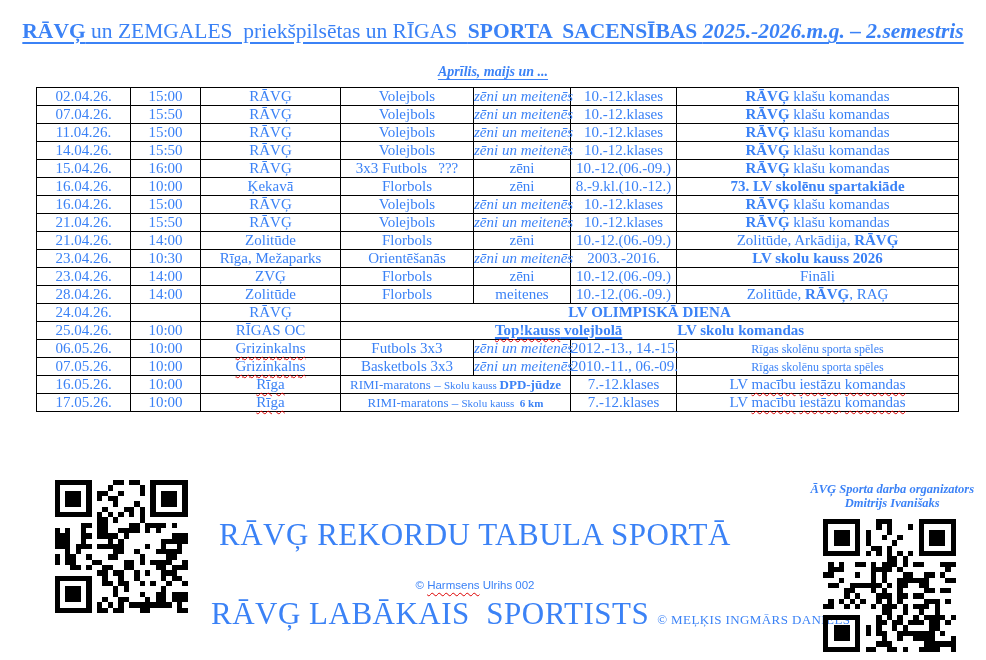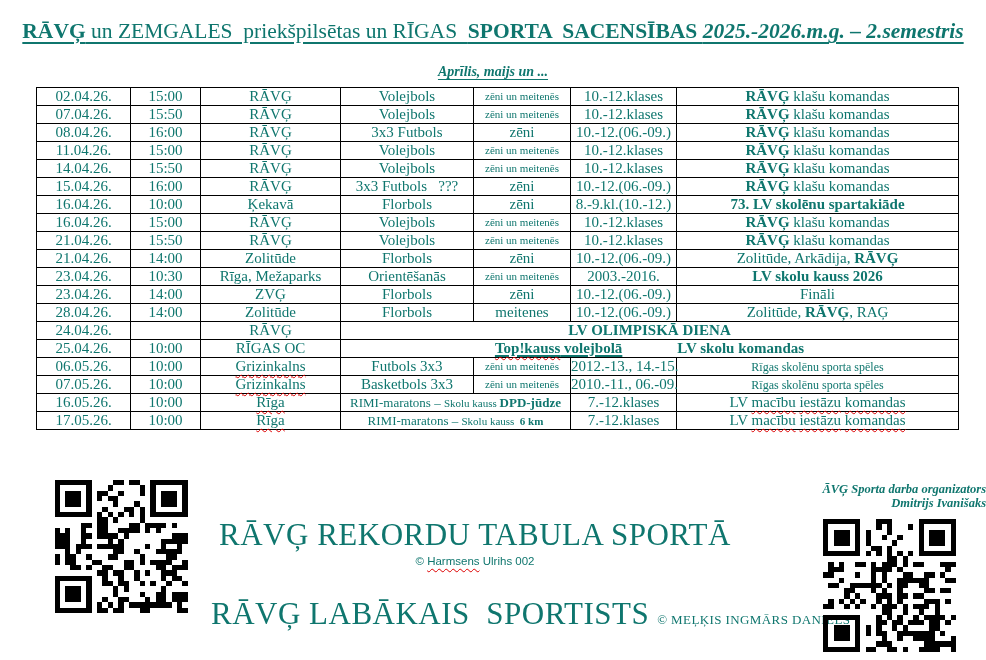--- a/index.html
+++ b/index.html
@@ -1,54 +1,54 @@
 <!DOCTYPE html>
 <html><head>
 <meta charset="utf-8">
 <style>
   html,body{margin:0;padding:0;background:#fff;}
-  .page{position:relative;width:986px;height:660px;background:#ffffff;color:#0f766e;
+  .page{position:relative;width:986px;height:660px;background:#ffffff;color:#3b82f6;
         font-family:"Liberation Serif","DejaVu Serif",serif;overflow:hidden;}
 
   .title{position:absolute;top:18px;left:0;width:100%;text-align:center;font-size:21.5px;
          line-height:26px;text-decoration:underline;text-decoration-thickness:1.5px;
          text-underline-offset:4px;white-space:pre;}
   .subtitle{position:absolute;top:64px;left:0;width:100%;text-align:center;font-size:14px;
          font-weight:bold;font-style:italic;text-decoration:underline;text-underline-offset:3px;}
 
   table.schedule{position:absolute;left:36px;top:87px;width:922px;border-collapse:collapse;
          table-layout:fixed;}
   table.schedule td{border:1.5px solid #000;text-align:center;vertical-align:middle;
          padding:0;height:17px;line-height:1.04;white-space:pre;font-size:15px;}
   .c-gender{font-size:12.5px;}
-  .c-gender.small{font-size:11px;}
+  .c-gender.small{font-size:15px;font-style:italic;}
   .c-cls{font-size:12.5px;}
   .c-merged{font-size:15.5px;}
 
   .b{font-weight:bold;}
   .i{font-style:italic;}
   .u{text-decoration:underline;text-decoration-thickness:1.5px;text-underline-offset:2px;}
   .sq{text-decoration-line:underline;text-decoration-style:wavy;text-decoration-color:#dd0000;
       text-decoration-thickness:1px;text-underline-offset:2.5px;}
   .u .sq{text-decoration-line:underline;}
   .gp{margin-left:55px;}
   .sz-sm{font-size:12px;}
   .sz-md{font-size:13px;}
   .sz-xs{font-size:11px;}
 
   .qr{position:absolute;}
   .qr rect{fill:#000;}
   .qr-left{left:53px;top:480px;width:136px;height:133px;}
   .qr-right{left:822px;top:519px;width:135px;height:133px;}
 
-  .organizer{position:absolute;top:482px;right:0;text-align:right;font-weight:bold;
+  .organizer{position:absolute;top:482px;right:12px;text-align:center;font-weight:bold;
          font-style:italic;font-size:12.5px;line-height:14px;}
   .h1{position:absolute;top:518px;left:195px;width:560px;text-align:center;font-size:31px;
          line-height:33px;letter-spacing:0.5px;white-space:pre;}
-  .credit1{position:absolute;top:555px;left:195px;width:560px;text-align:center;
+  .credit1{position:absolute;top:579px;left:195px;width:560px;text-align:center;
          font-family:"Liberation Sans","DejaVu Sans",sans-serif;font-size:11.5px;}
   .h2row{position:absolute;top:577px;left:211px;display:flex;align-items:baseline;gap:8px;margin-top:20px;}
   .h2{font-size:31px;line-height:33px;letter-spacing:0.5px;white-space:pre;}
   .credit2{font-size:13px;letter-spacing:0.4px;white-space:pre;}
 </style>
 </head>
 <body>
 
 <div class="page">
 
@@ -76,29 +76,20 @@
           <td class="c-cls">10.-12.klases</td>
           <td class="c-team"><span class="b">RĀVĢ</span><span> klašu komandas</span></td>
         </tr>
         <tr>
           <td class="c-date">07.04.26.</td>
           <td class="c-time">15:50</td>
           <td class="c-loc"><span>RĀVĢ</span></td>
           <td class="c-sport"><span>Volejbols</span></td>
           <td class="c-gender small">zēni un meitenēs</td>
           <td class="c-cls">10.-12.klases</td>
-          <td class="c-team"><span class="b">RĀVĢ</span><span> klašu komandas</span></td>
-        </tr>
-        <tr>
-          <td class="c-date">08.04.26.</td>
-          <td class="c-time">16:00</td>
-          <td class="c-loc"><span>RĀVĢ</span></td>
-          <td class="c-sport"><span>3x3 Futbols</span></td>
-          <td class="c-gender">zēni</td>
-          <td class="c-cls">10.-12.(06.-09.)</td>
           <td class="c-team"><span class="b">RĀVĢ</span><span> klašu komandas</span></td>
         </tr>
         <tr>
           <td class="c-date">11.04.26.</td>
           <td class="c-time">15:00</td>
           <td class="c-loc"><span>RĀVĢ</span></td>
           <td class="c-sport"><span>Volejbols</span></td>
           <td class="c-gender small">zēni un meitenēs</td>
           <td class="c-cls">10.-12.klases</td>
           <td class="c-team"><span class="b">RĀVĢ</span><span> klašu komandas</span></td>

